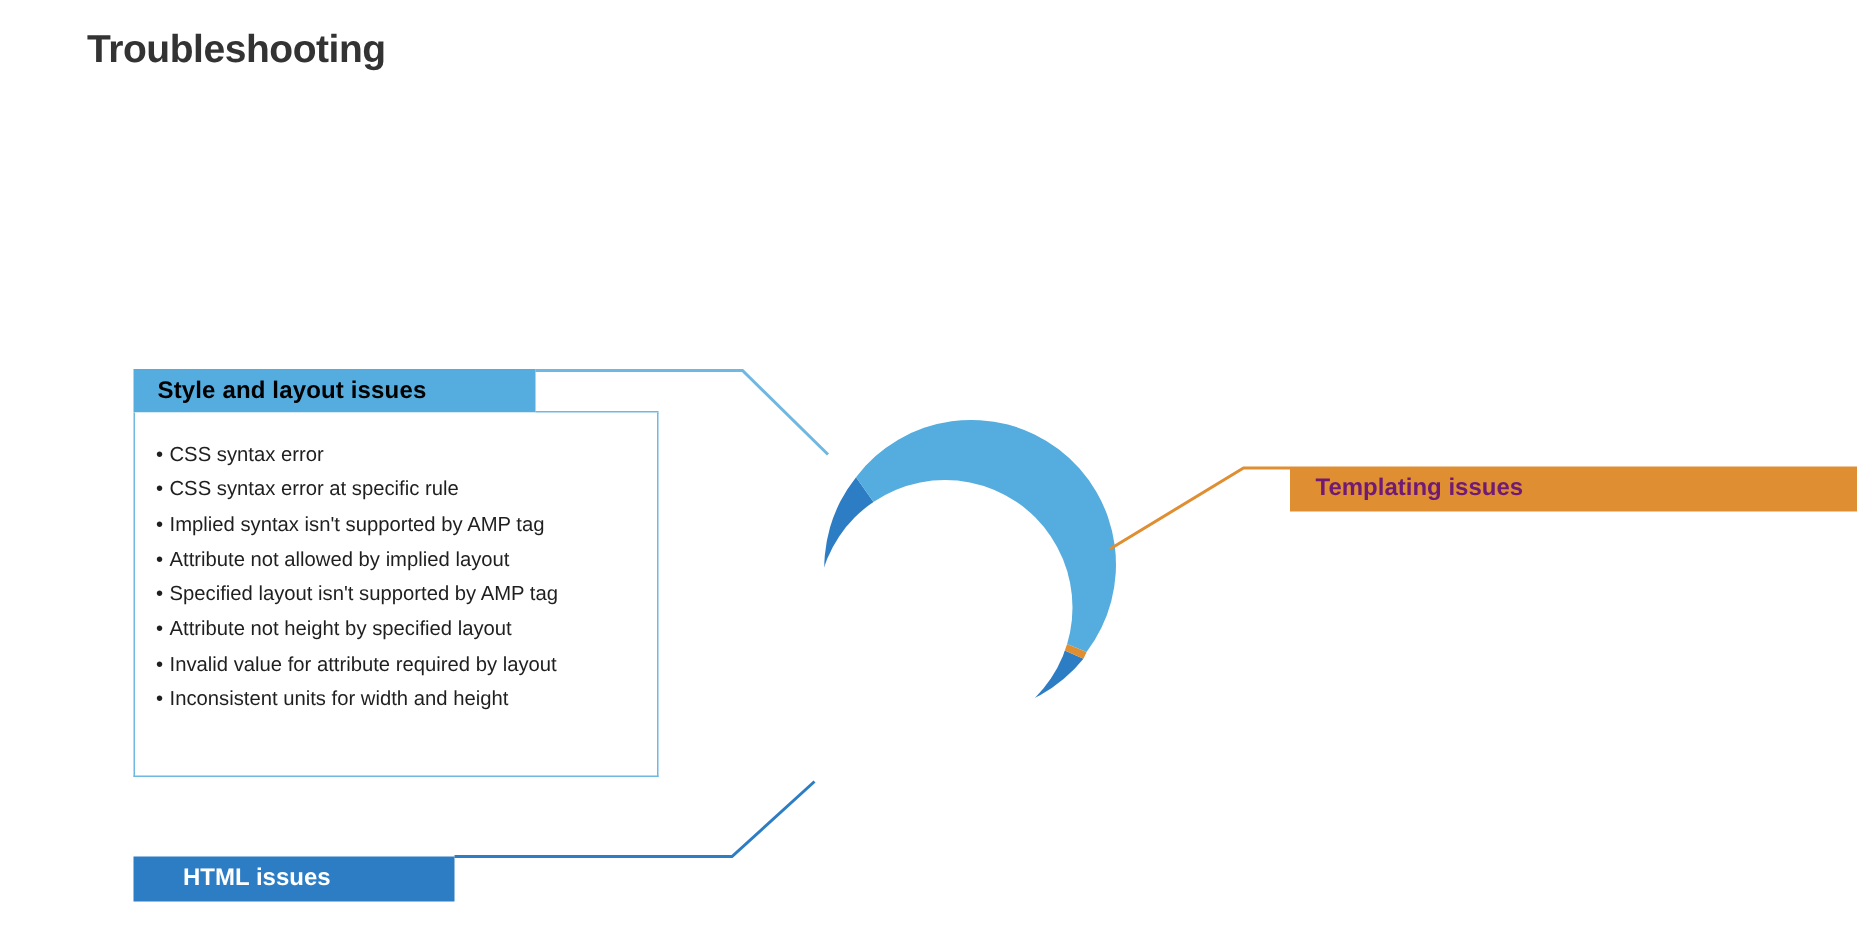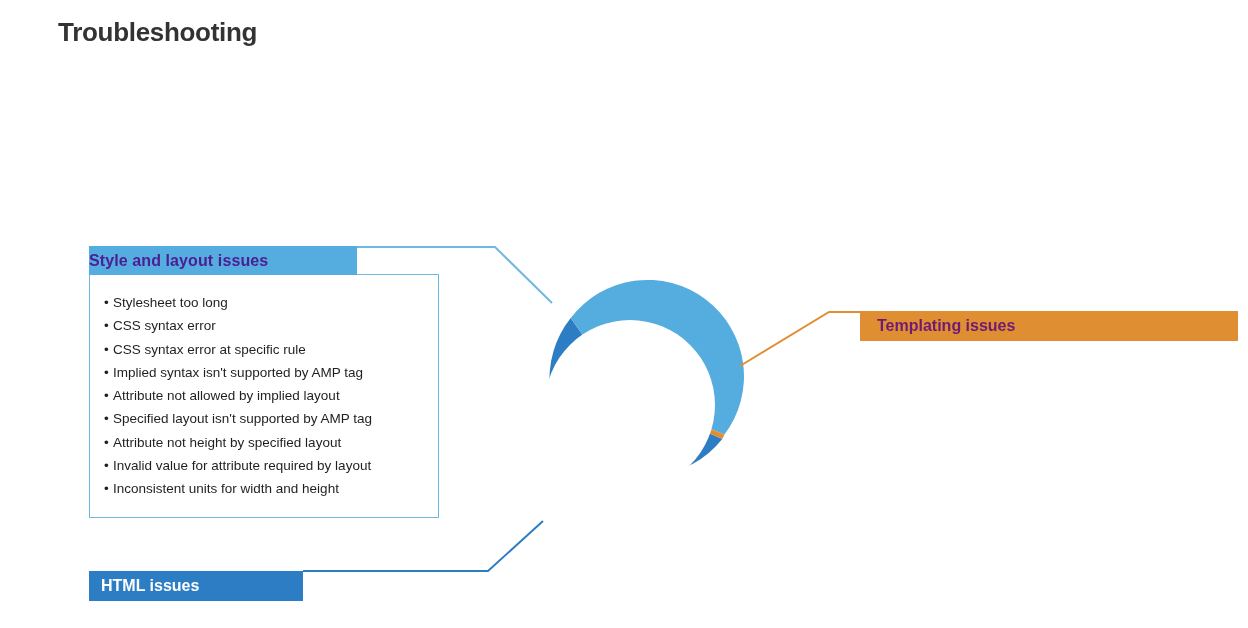--- a/index.html
+++ b/index.html
@@ -58,24 +58,25 @@
   #callout-style {
     position: absolute;
     left: 49px;
     top: 246px;
     width: 350px;
   }
   #callout-style-header {
     width: 268px;
     height: 29px;
     background: #55ACDE;
-    color: #4c1d95;
+    color: #000000;
     font-size: 16px;
     font-weight: bold;
     line-height: 29px;
+    padding-left: 16px;
     box-sizing: border-box;
     letter-spacing: 0.1px;
     white-space: nowrap;
   }
   #callout-style-body {
     width: 350px;
     height: 243px;
     box-sizing: border-box;
     border: 1.5px solid #6FB8E2;
     border-top: none;
@@ -104,21 +105,21 @@
     position: absolute;
     left: 49px;
     top: 571px;
     width: 214px;
     height: 30px;
     background: #2D7DC5;
     color: #ffffff;
     font-size: 16px;
     font-weight: bold;
     line-height: 30px;
-    padding-left: 12px;
+    padding-left: 33px;
     box-sizing: border-box;
     white-space: nowrap;
   }
 
   
   #callout-templating {
     position: absolute;
     left: 820px;
     top: 311px;
     width: 378px;
@@ -171,21 +172,20 @@
 
     <polyline points="263,571 448,571 503,521" fill="none" stroke="#2D7DC5" stroke-width="2"></polyline>
 
     <polyline points="700,366 789,312 820,312" fill="none" stroke="#DF8E31" stroke-width="2"></polyline>
   </svg>
 
   <div id="callout-style">
     <div id="callout-style-header">Style and layout issues</div>
     <div id="callout-style-body">
       <ul>
-        <li><span class="bullet-dot">•</span><span>Stylesheet too long</span></li>
         <li><span class="bullet-dot">•</span><span>CSS syntax error</span></li>
         <li><span class="bullet-dot">•</span><span>CSS syntax error at specific rule</span></li>
         <li><span class="bullet-dot">•</span><span>Implied syntax isn't supported by AMP tag</span></li>
         <li><span class="bullet-dot">•</span><span>Attribute not allowed by implied layout</span></li>
         <li><span class="bullet-dot">•</span><span>Specified layout isn't supported by AMP tag</span></li>
         <li><span class="bullet-dot">•</span><span>Attribute not height by specified layout</span></li>
         <li><span class="bullet-dot">•</span><span>Invalid value for attribute required by layout</span></li>
         <li><span class="bullet-dot">•</span><span>Inconsistent units for width and height</span></li>
       </ul>
     </div>

